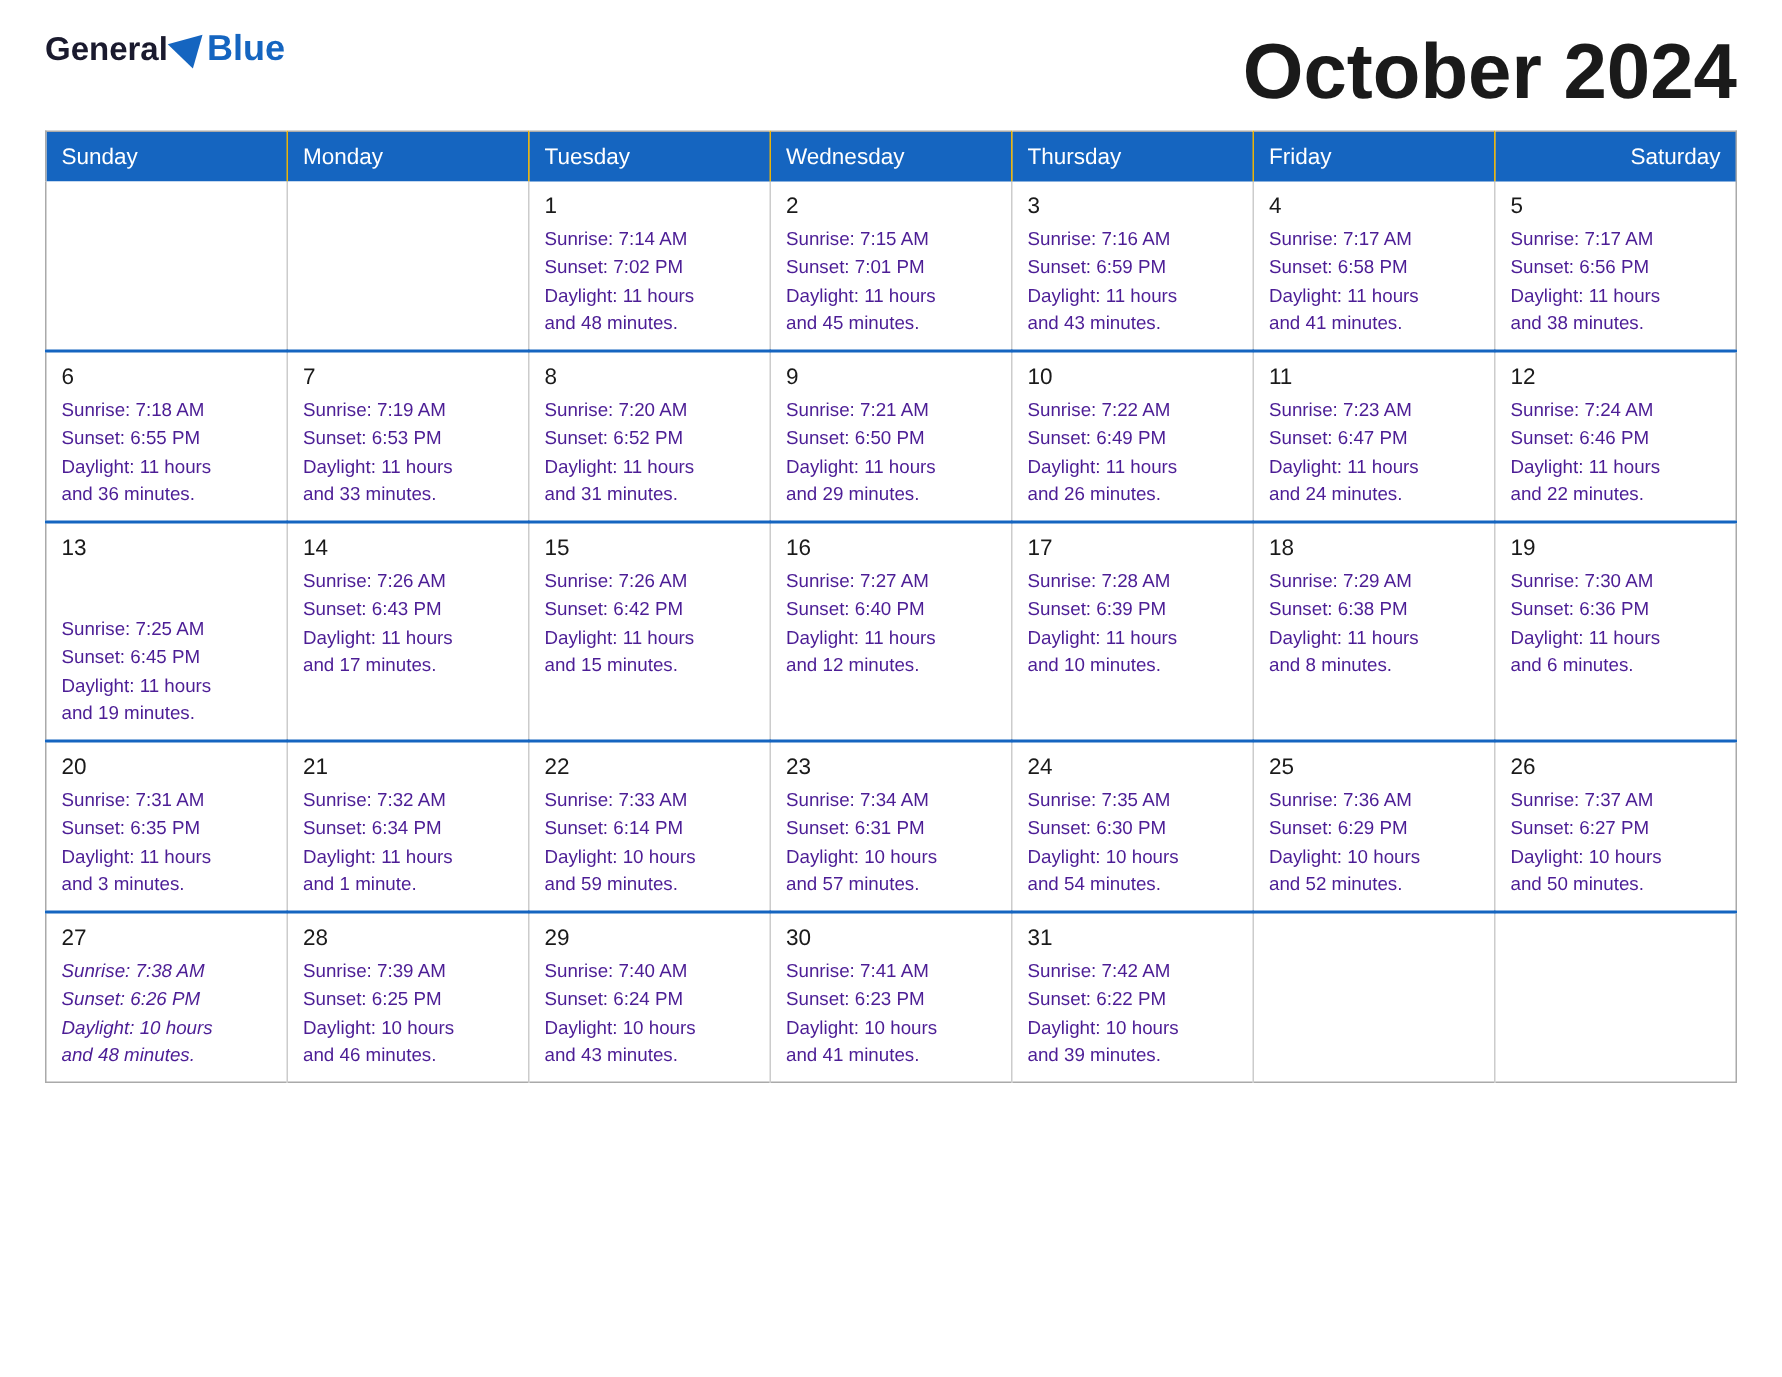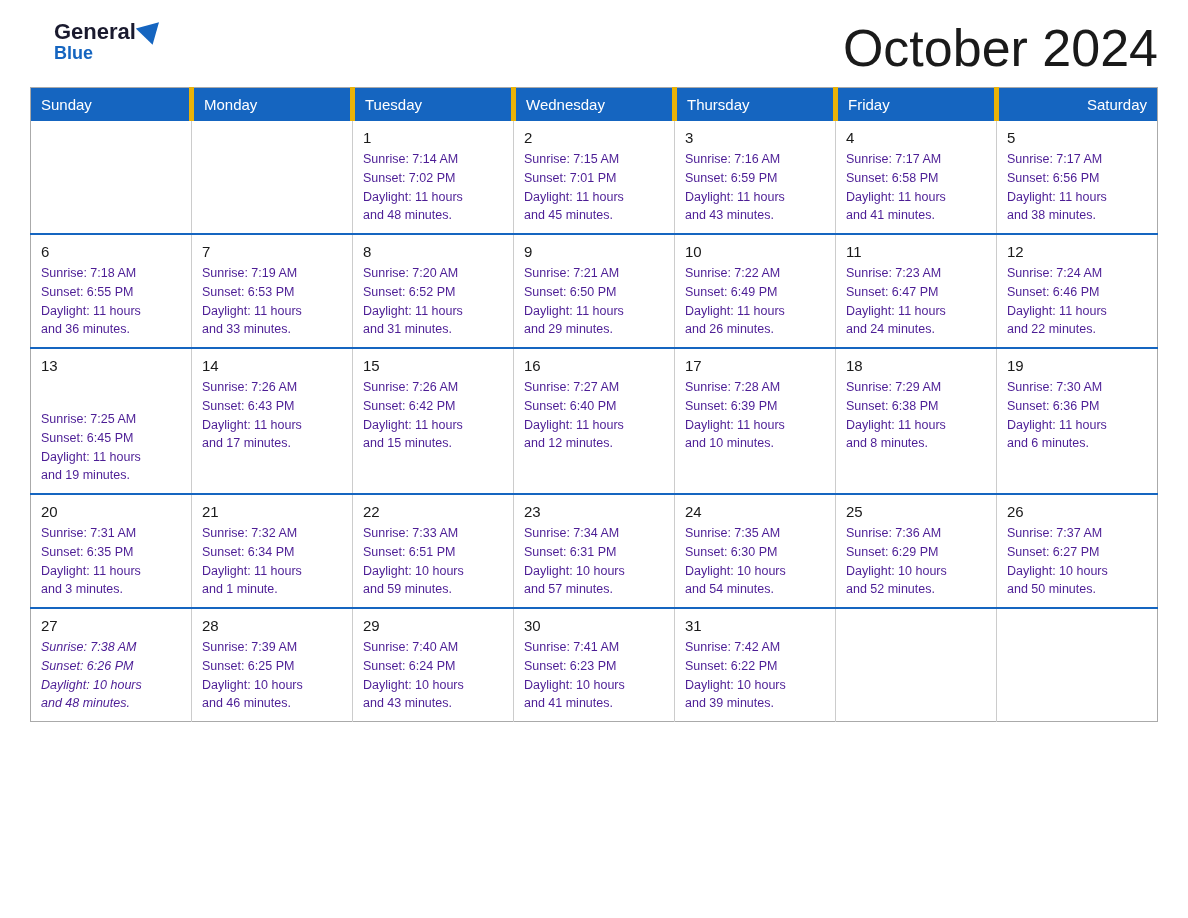--- a/index.html
+++ b/index.html
@@ -19,42 +19,42 @@
     .logo {
       display: flex;
       align-items: center;
     }
     .logo-text-general {
       font-size: 22px;
       font-weight: bold;
       color: #1a1a2e;
     }
     .logo-text-blue {
-      font-size: 18px;
+      font-size: 24px;
       font-weight: bold;
       color: #1565c0;
     }
     .logo-triangle {
       width: 0;
       height: 0;
       border-left: 12px solid transparent;
       border-right: 12px solid transparent;
       border-top: 20px solid #1565c0;
       display: inline-block;
       margin-left: 2px;
       transform: rotate(-15deg);
       position: relative;
       top: 3px;
     }
     .title-section {
       text-align: right;
     }
     .month-title {
       font-size: 52px;
-      font-weight: normal;
+      font-weight: bold;
       color: #1a1a1a;
       line-height: 1.1;
     }
     .location {
       font-size: 18px;
       color: #333;
       margin-top: 4px;
     }
     table {
       width: 100%;
@@ -63,21 +63,21 @@
     }
     thead tr {
       background-color: #1565c0;
     }
     thead th {
       color: #ffffff;
       text-align: left;
       padding: 8px 10px;
       font-size: 15px;
       font-weight: normal;
-      border-right: 5px solid #eab308;
+      border-right: 1px solid #eab308;
     }
     thead th:last-child {
       border-right: none;
       text-align: right;
     }
     tbody tr {
       vertical-align: top;
       border-bottom: 2px solid #1565c0;
     }
     tbody tr:last-child {
@@ -109,21 +109,21 @@
     }
     .empty-cell {
       background: #fff;
     }
   </style>
 </head>
 <body>
 
 <div class="header">
   <div class="logo">
-    <div style="display:flex; flex-direction:column; line-height:1.1;margin-left:24px;">
+    <div style="display:flex; flex-direction:row; line-height:1.1;">
       <div style="display:flex; align-items:center;">
         <span class="logo-text-general">General</span>
         <span class="logo-triangle"></span>
       </div>
       <span class="logo-text-blue">Blue</span>
     </div>
   </div>
   <div class="title-section">
     <div class="month-title">October 2024</div>
   </div>
@@ -294,21 +294,21 @@
         <td>
           <span class="day-number">21</span>
           <div class="day-info" style="white-space: pre-line;">Sunrise: 7:32 AM
 Sunset: 6:34 PM
 Daylight: 11 hours
 and 1 minute.</div>
         </td>
         <td>
           <span class="day-number">22</span>
           <div class="day-info" style="white-space: pre-line;">Sunrise: 7:33 AM
-Sunset: 6:51 PM
+Sunset: 6:14 PM
 Daylight: 10 hours
 and 59 minutes.</div>
         </td>
         <td>
           <span class="day-number">23</span>
           <div class="day-info" style="white-space: pre-line;">Sunrise: 7:34 AM
 Sunset: 6:31 PM
 Daylight: 10 hours
 and 57 minutes.</div>
         </td>

